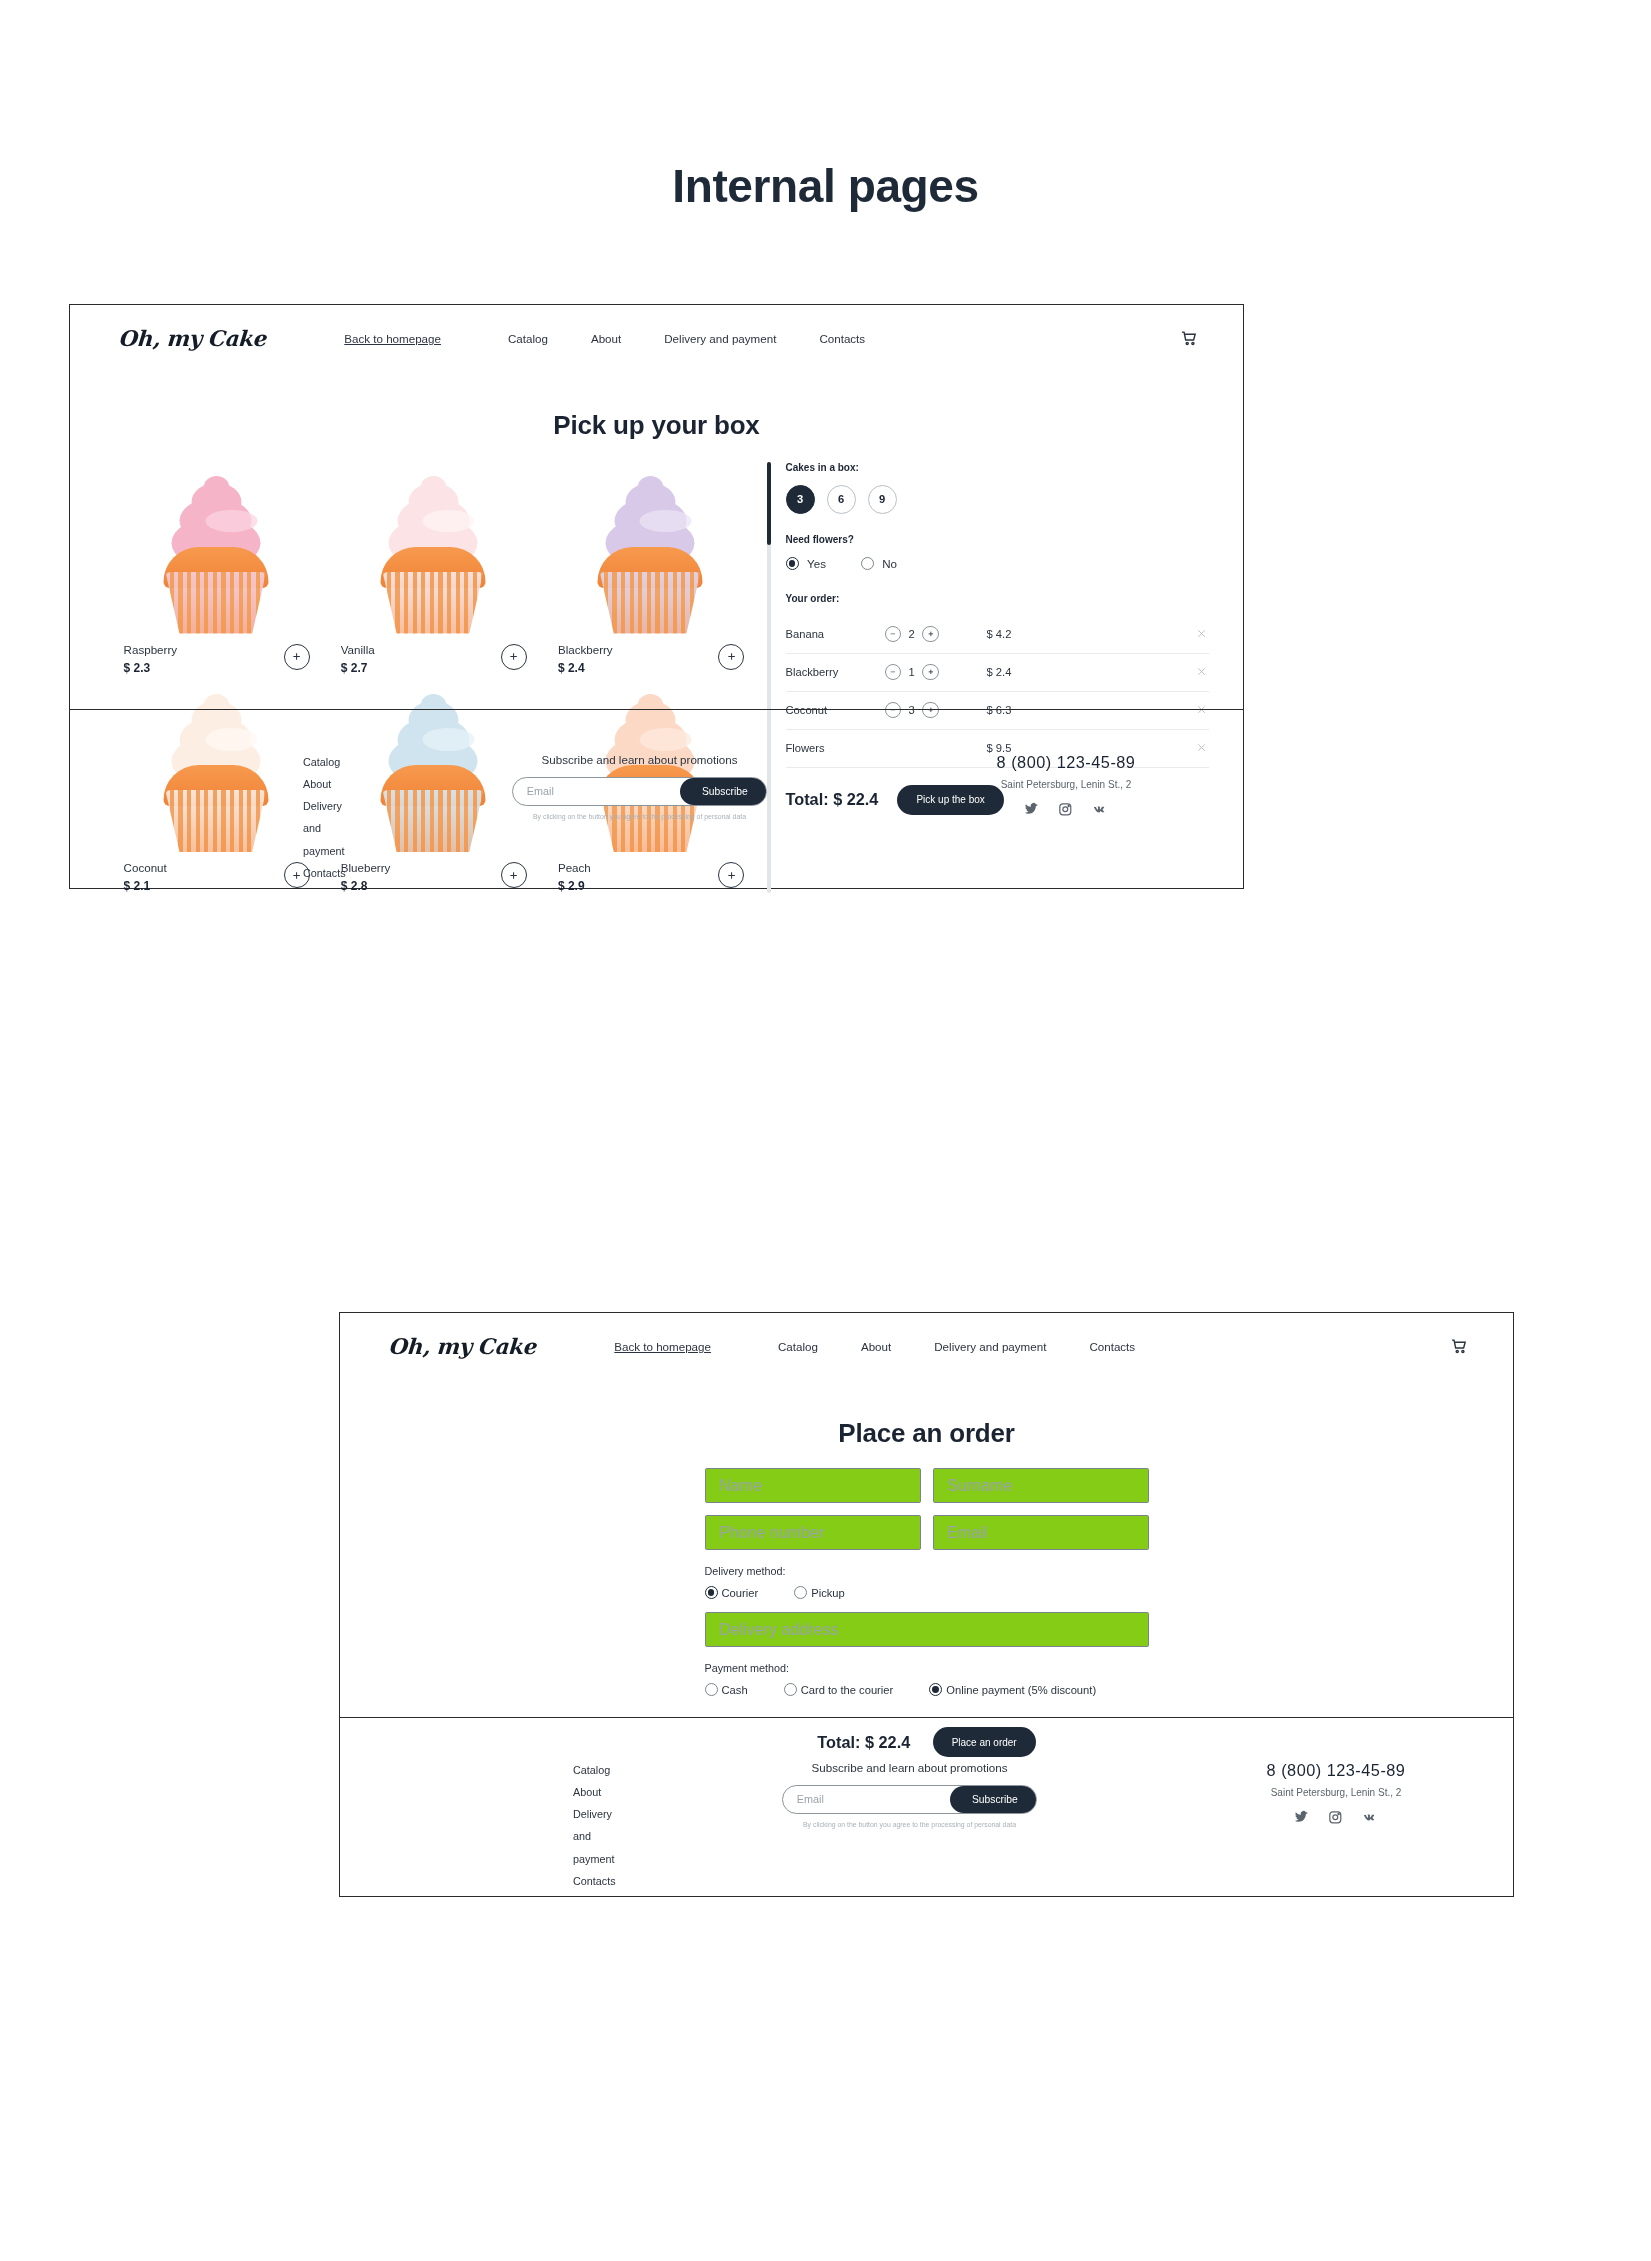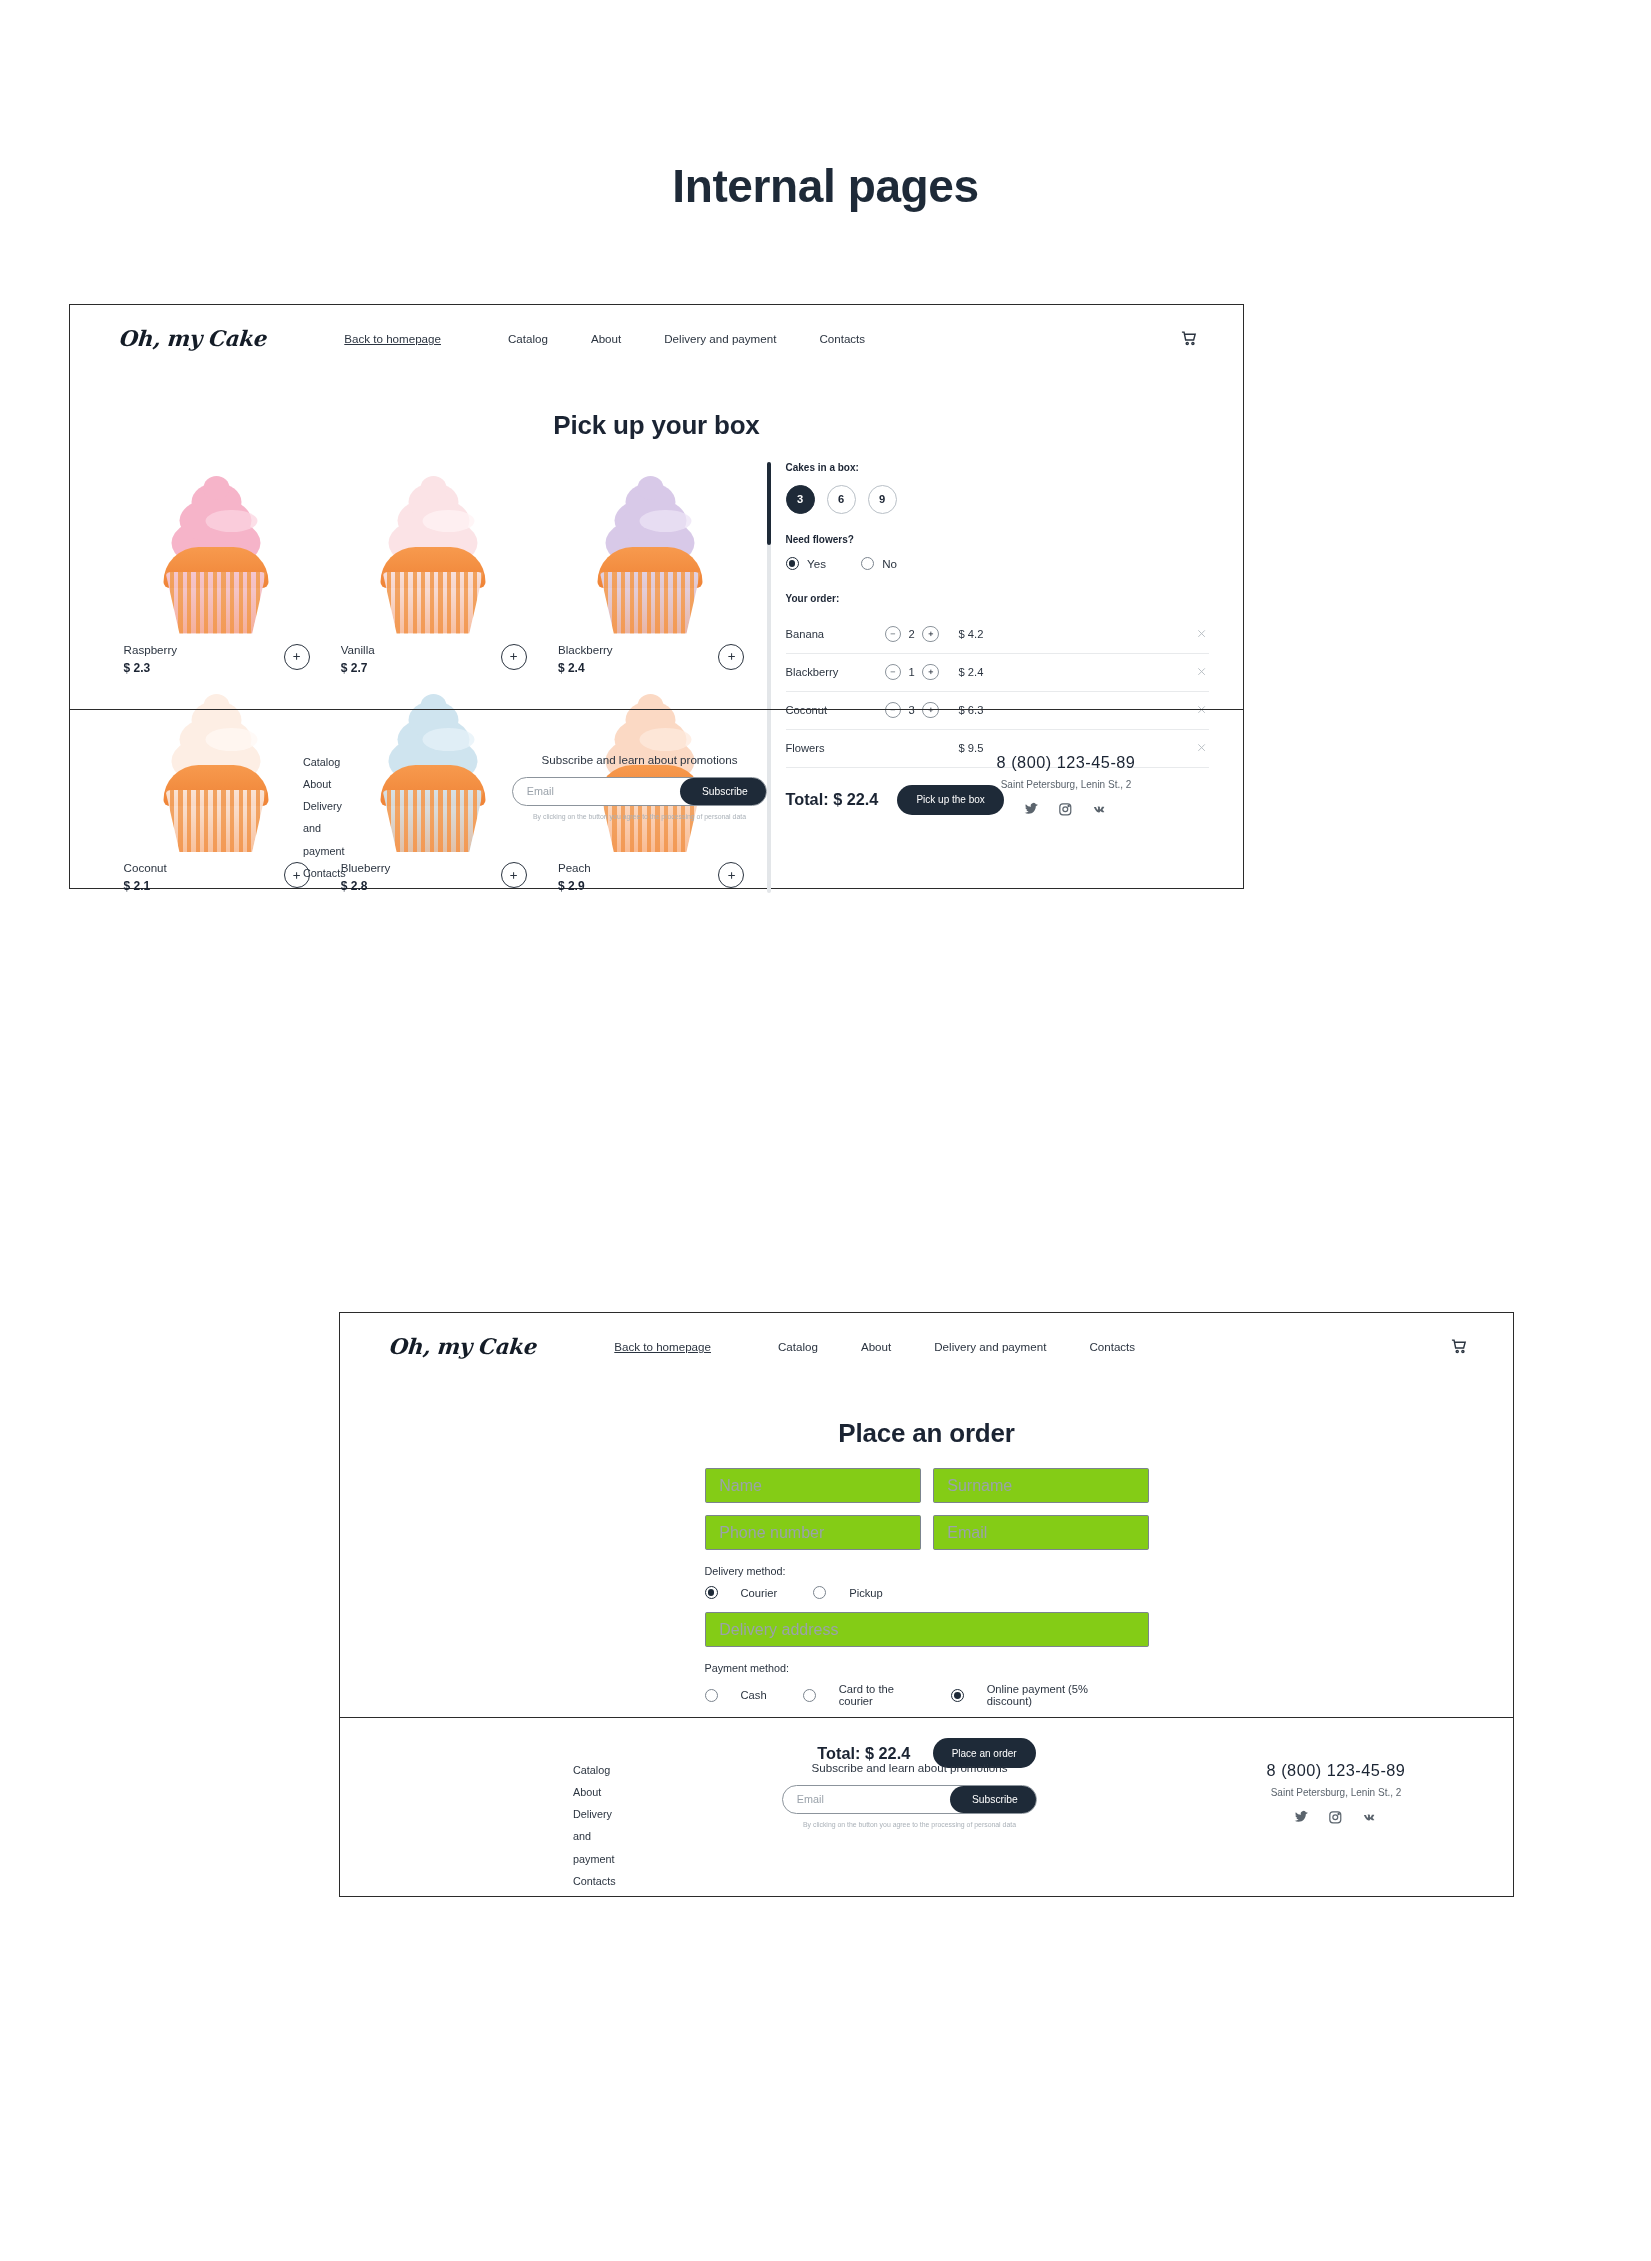--- a/index.html
+++ b/index.html
@@ -245,21 +245,21 @@
   .o-name { width: 99px; }
   .o-qty { display: flex; align-items: center; gap: 7.7px; width: 74px; }
   .step-btn {
     width: 16.3px; height: 16.3px;
     border: 1px solid #8c949c;
     border-radius: 50%;
     display: flex; align-items: center; justify-content: center;
     cursor: pointer;
   }
   .o-count { font-size: 11.2px; color: #2b3440; min-width: 6px; text-align: center; }
-  .o-price { flex: 1; font-size: 11.2px; color: #2b3440; }
+  .o-price { flex: 1; font-size: 11.2px; color: #2b3440; margin-left: 28px; }
   .o-del {
     width: 15.5px; height: 15.5px;
     color: #b6bcc2;
     cursor: pointer;
     display: flex; align-items: center; justify-content: center;
   }
 
   .total-row {
     display: flex;
     align-items: center;
@@ -354,21 +354,21 @@
     color: #2b3440;
     outline: none;
     background: #84cc16;
     width: 100%;
   }
   .fld::placeholder { color: #9aa2aa; }
 
   .form-block { width: 444px; margin: 0 auto; }
   .blk-label { font-size: 10.8px; color: #2b3440; margin: 14.6px 0 9.5px; }
   .opt-row { display: flex; align-items: center; }
-  .opt { display: flex; align-items: center; gap: 23px; margin-right: 36px; cursor: pointer; }
+  .opt { display: flex; align-items: center; gap: 4px; margin-right: 36px; cursor: pointer; }
   .opt span { font-size: 11.2px; color: #2b3440; }
 
   .form-total {
     display: flex;
     align-items: center;
     justify-content: center;
     gap: 22.4px;
     margin-top: 31px;
   }
 </style>

